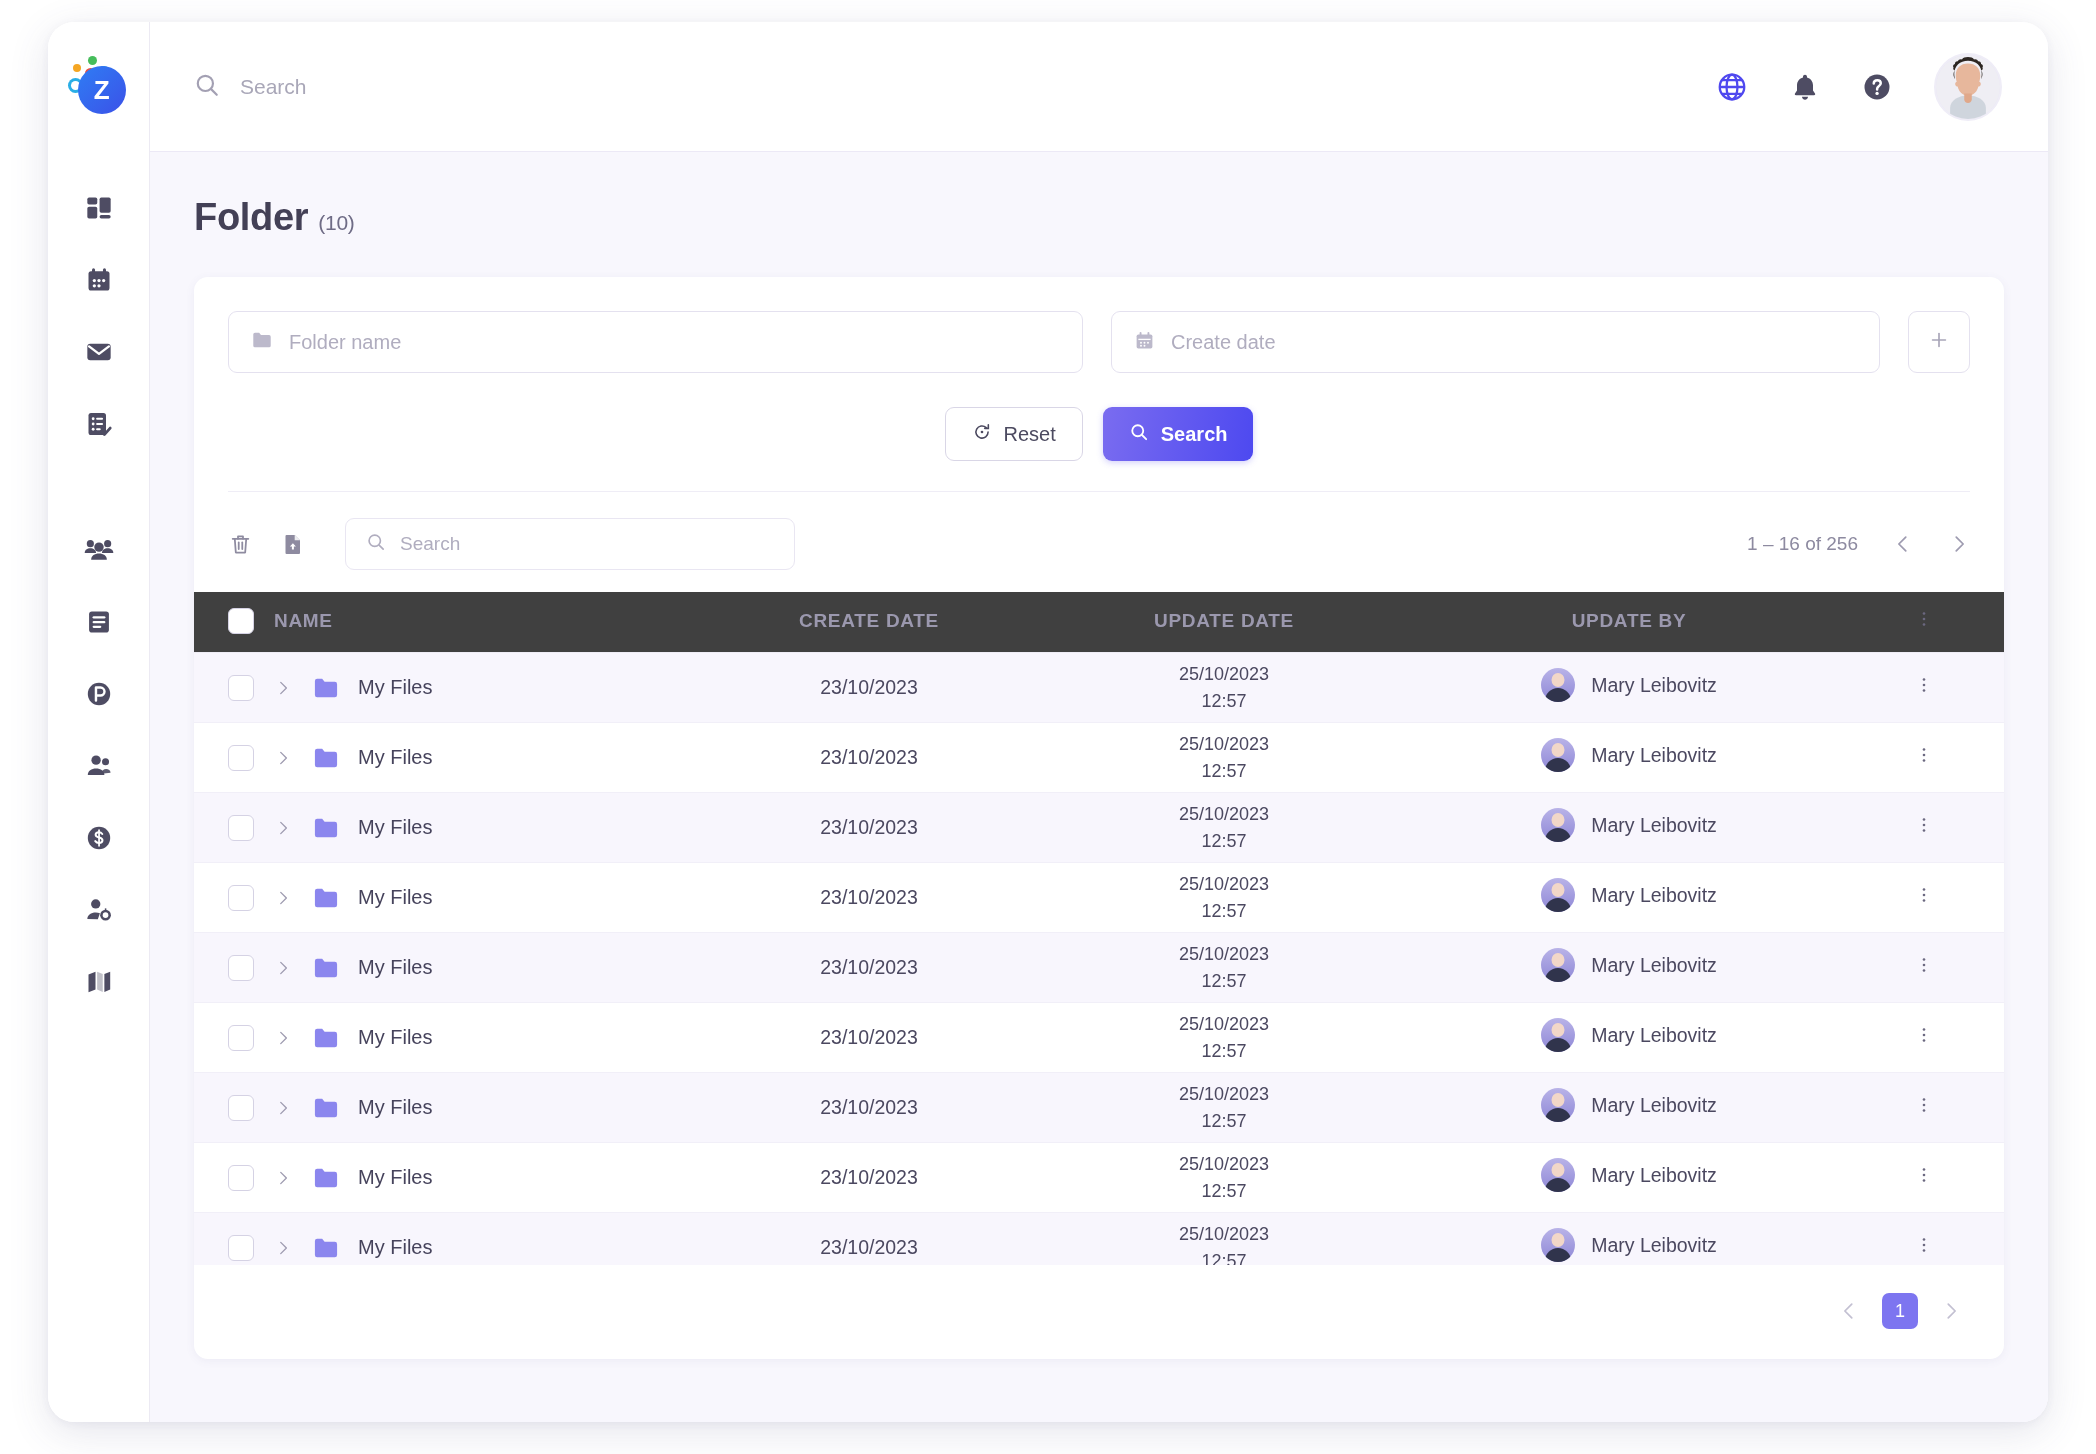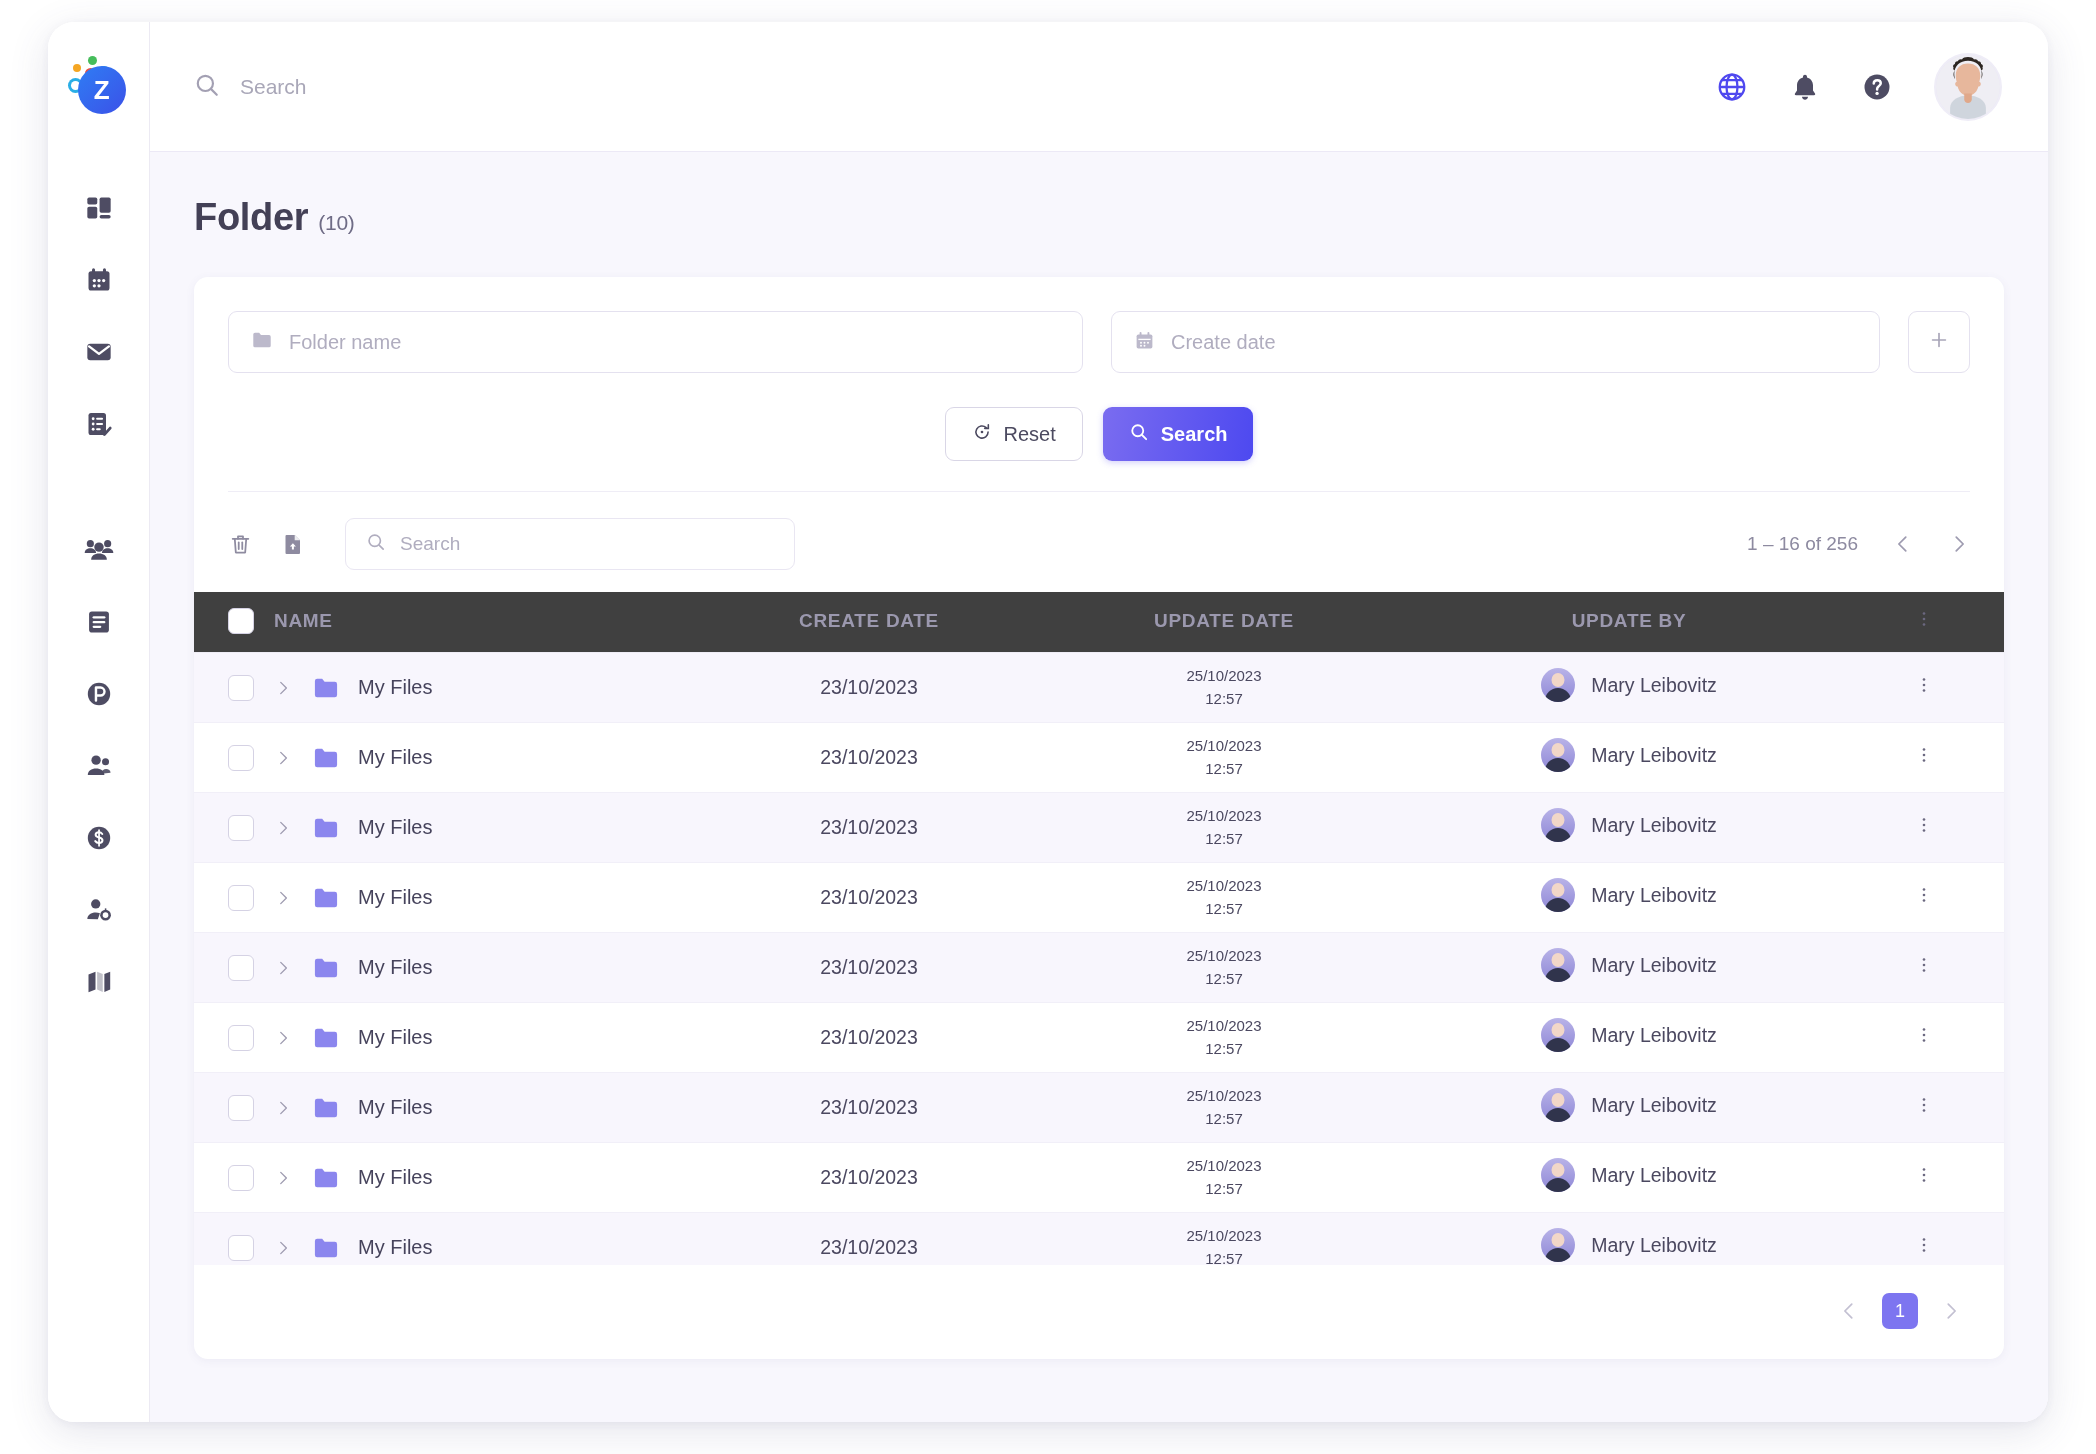--- a/index.html
+++ b/index.html
@@ -249,21 +249,21 @@
   .chk {
     width: 26px; height: 26px;
     border: 1.5px solid #d5d2e4; border-radius: 6px;
     background: #ffffff; display: inline-block; cursor: pointer;
     vertical-align: middle;
   }
   .name-cell { display: flex; align-items: center; gap: 18px; }
   .expander { cursor: pointer; display: flex; align-items: center; width: 20px; }
   .folder-ic { display: flex; align-items: center; }
   .name-txt { font-size: 20px; color: #46435c; }
-  .stacked { line-height: 1.5; font-size: 15px; }
+  .stacked { line-height: 1.5; font-size: 18px; }
   .stacked .l1 { color: #4b4860; }
   .stacked .l2 { color: #4b4860; }
   .user-cell { display: inline-flex; align-items: center; gap: 16px; }
   .user-av {
     width: 34px; height: 34px; border-radius: 50%;
     background: linear-gradient(180deg, #b9b3e8 0%, #8e87d6 100%);
     position: relative; overflow: hidden; flex: 0 0 34px;
   }
   .user-av::before {
     content: ""; position: absolute; left: 50%; top: 5px;

